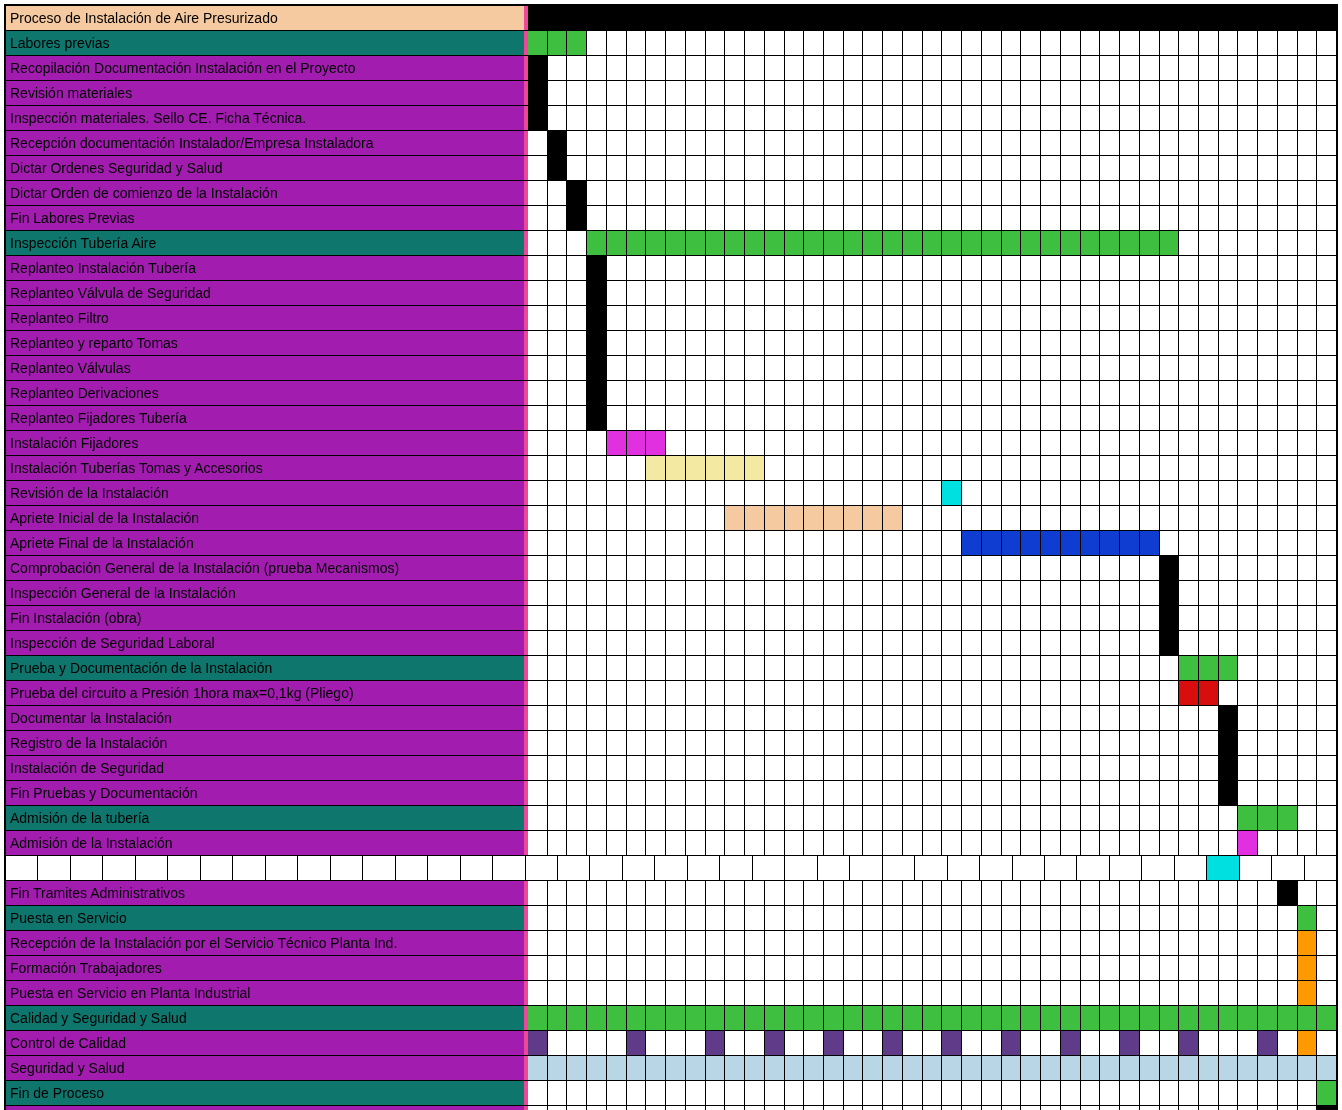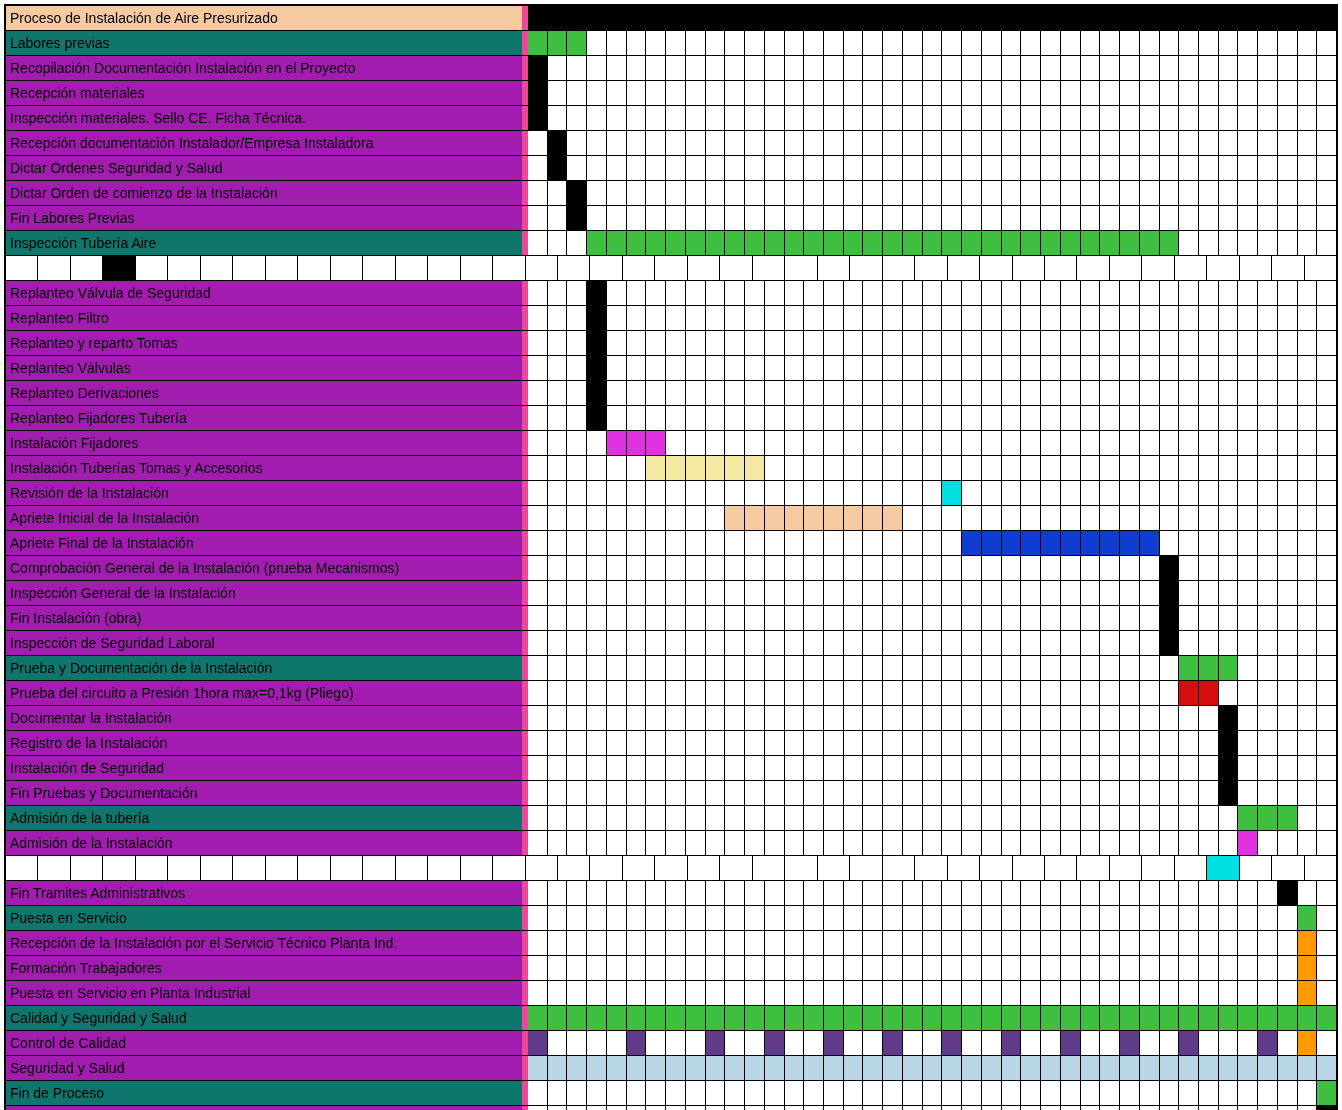--- a/index.html
+++ b/index.html
@@ -16,21 +16,21 @@
   }
   .row {
     display: flex;
     height: 25px;
     border-bottom: 1px solid #000;
   }
   .row:last-child { border-bottom: none; }
   .label {
     width: 522px;
     flex: 0 0 522px;
-    border-right: 6px solid #ec4899;
+    border-right: 4px solid #ec4899;
     padding: 2px 4px;
     white-space: nowrap;
     overflow: hidden;
     display: flex;
     align-items: center;
     line-height: 1;
   }
   .title-row .label { background: #f6caa1; }
   .section-row .label { background: #0f766e; }
   .task-row .label { background: #a21caf; }
@@ -153,21 +153,21 @@
         <div class="cell c-empty"></div>
         <div class="cell c-empty"></div>
         <div class="cell c-empty"></div>
         <div class="cell c-empty"></div>
         <div class="cell c-empty"></div>
         <div class="cell c-empty"></div>
         <div class="cell c-empty"></div>
       </div>
     </div>
     <div class="row task-row">
-      <div class="label">Recepción materiales</div>
+      <div class="label">Revisión materiales</div>
       <div class="timeline">
         <div class="cell c-black"></div>
         <div class="cell c-empty"></div>
         <div class="cell c-empty"></div>
         <div class="cell c-empty"></div>
         <div class="cell c-empty"></div>
         <div class="cell c-empty"></div>
         <div class="cell c-empty"></div>
         <div class="cell c-empty"></div>
         <div class="cell c-empty"></div>
@@ -475,20 +475,21 @@
         <div class="cell c-empty"></div>
         <div class="cell c-empty"></div>
         <div class="cell c-empty"></div>
         <div class="cell c-empty"></div>
         <div class="cell c-empty"></div>
         <div class="cell c-empty"></div>
         <div class="cell c-empty"></div>
       </div>
     </div>
     <div class="row task-row">
+      <div class="label">Replanteo Instalación Tubería</div>
       <div class="timeline">
         <div class="cell c-empty"></div>
         <div class="cell c-empty"></div>
         <div class="cell c-empty"></div>
         <div class="cell c-black"></div>
         <div class="cell c-empty"></div>
         <div class="cell c-empty"></div>
         <div class="cell c-empty"></div>
         <div class="cell c-empty"></div>
         <div class="cell c-empty"></div>

